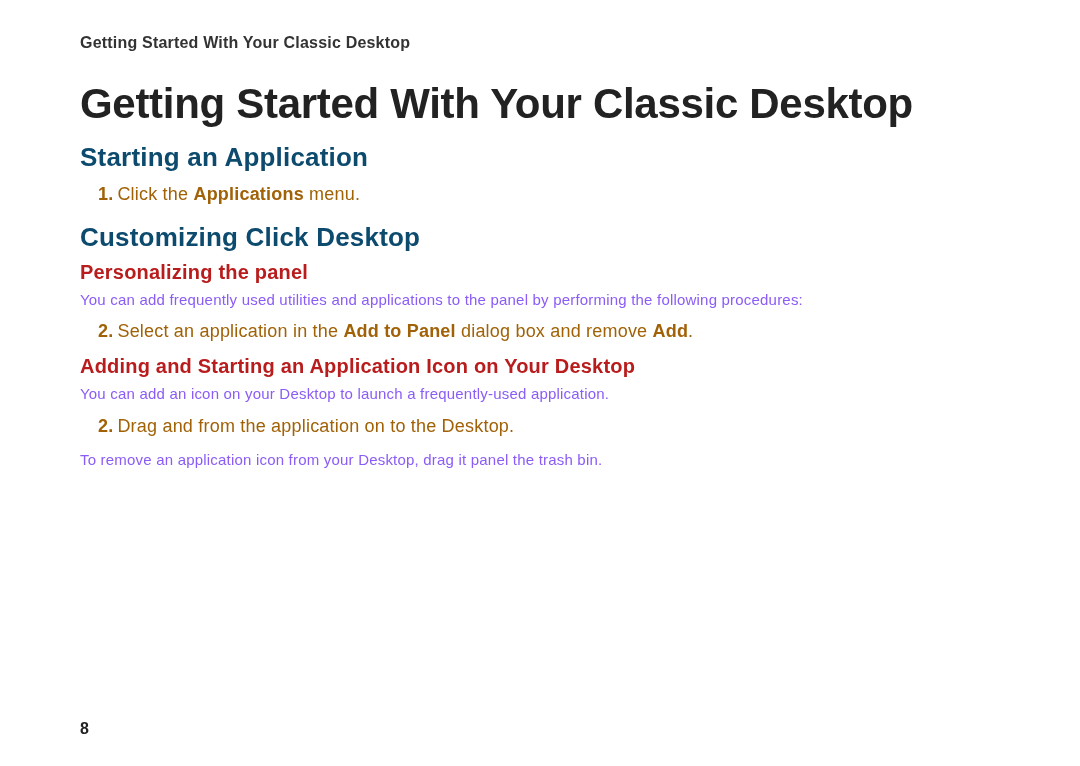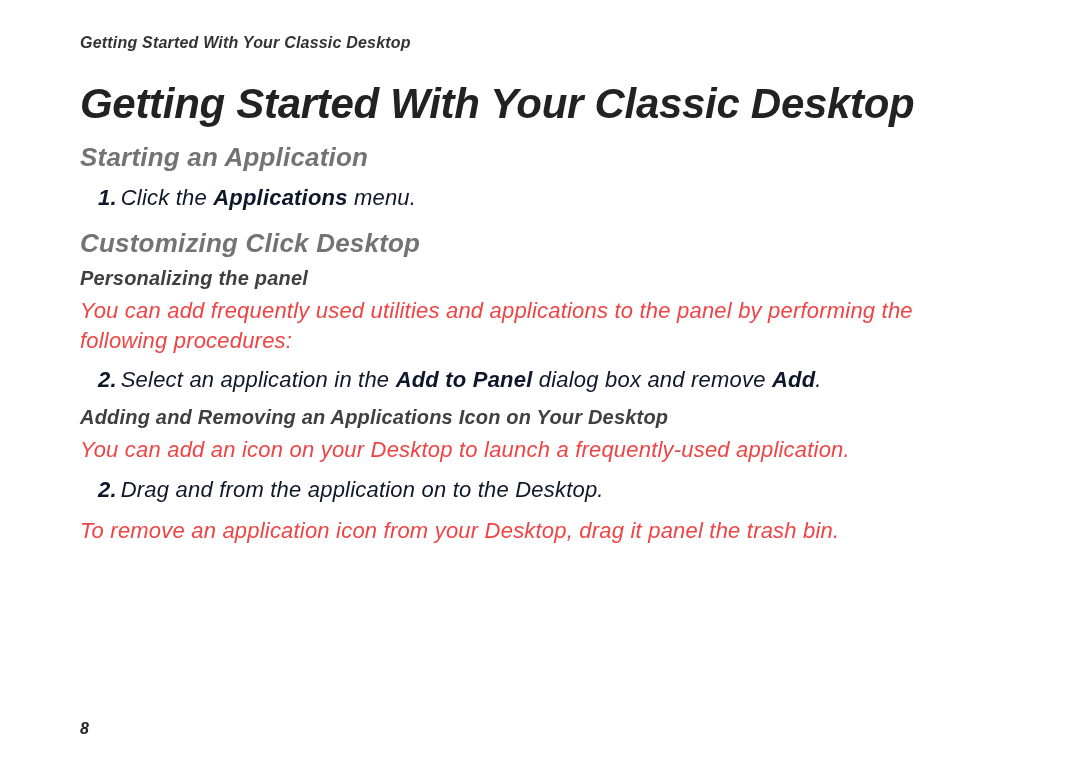--- a/index.html
+++ b/index.html
@@ -1,15 +1,15 @@
 <!DOCTYPE html>
 <html><head>
   <meta charset="utf-8">
   <style>
-    * { box-sizing: border-box; margin: 0; padding: 0; font-style: italic; }
+    * { box-sizing: border-box; margin: 0; padding: 0; }
     body {
       width: 1080px;
       height: 766px;
       background: #ffffff;
       font-family: "Helvetica Neue", Helvetica, Arial, sans-serif;
       color: #222;
       padding: 34px 80px 20px 80px;
       position: relative;
       letter-spacing: 0.2px;
     }
@@ -22,46 +22,46 @@
     h1 {
       font-size: 42px;
       font-weight: 700;
       color: #222;
       margin-bottom: 14px;
       letter-spacing: -0.3px;
     }
     h2 {
       font-size: 26px;
       font-weight: 700;
-      color: #737373;
+      color: #0c4a6e;
       margin-top: 14px;
       margin-bottom: 8px;
     }
     h3 {
       font-size: 20px;
       font-weight: 700;
-      color: #404040;
+      color: #b91c1c;
       margin-top: 6px;
       margin-bottom: 6px;
     }
     p {
-      font-size: 22px;
+      font-size: 15px;
       line-height: 1.35;
-      color: #ef4444;
+      color: #8b5cf6;
       margin-bottom: 8px;
     }
     ol {
       list-style: none;
       padding-left: 18px;
       margin-bottom: 10px;
     }
     ol li {
-      font-size: 22px;
+      font-size: 18px;
       line-height: 1.5;
-      color: #0f172a;
+      color: #a16207;
       margin-bottom: 4px;
     }
     .li-num { font-weight: 700; margin-right: 4px; }
     .b { font-weight: 700; }
     .page-num {
       position: absolute;
       bottom: 28px;
       left: 80px;
       font-size: 16px;
       font-weight: 700;
@@ -85,21 +85,21 @@
 <h2>Customizing Click Desktop</h2>
 
 <h3>Personalizing the panel</h3>
 <p>You can add frequently used utilities and applications to the panel by performing the following procedures:</p>
 <ol>
   <li>
     <span class="li-num">2.</span><span>Select an application in the </span><span class="b">Add to Panel</span><span> dialog box and remove </span><span class="b">Add</span><span>.</span>
   </li>
 </ol>
 
-<h3>Adding and Removing an Applications Icon on Your Desktop</h3>
+<h3>Adding and Starting an Application Icon on Your Desktop</h3>
 <p>You can add an icon on your Desktop to launch a frequently-used application.</p>
 <ol>
   <li>
     <span class="li-num">2.</span><span>Drag and from the application on to the Desktop.</span>
   </li>
 </ol>
 <p>To remove an application icon from your Desktop, drag it panel the trash bin.</p>
 
 <div class="page-num">8</div>
 

